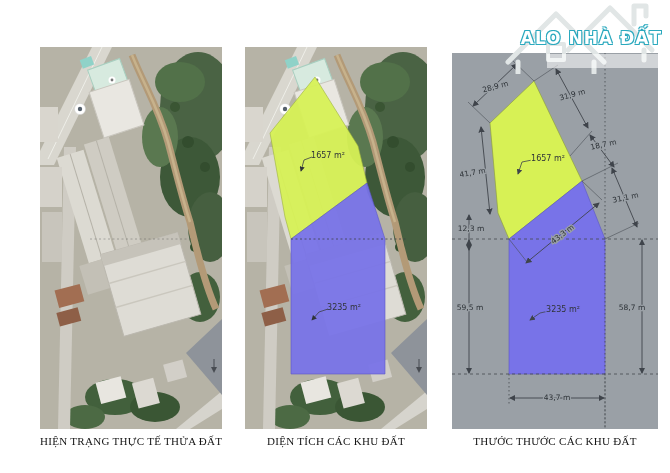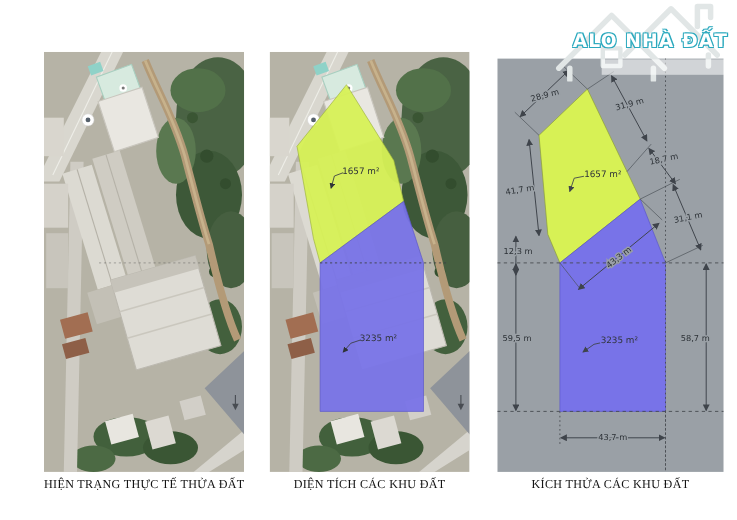--- a/index.html
+++ b/index.html
@@ -214,14 +214,14 @@
           <text class="dim" x="174" y="147" transform="rotate(-12 174 147)">31,1 m</text>
           <text class="dim" x="18" y="257">59,5 m</text>
           <text class="dim" x="180" y="257">58,7 m</text>
           <text class="dim" x="105" y="347">43,7 m</text>
         </g>
     </svg>
   </div>
 
   <div class="caption c2">DIỆN TÍCH CÁC KHU ĐẤT</div>
   <div class="caption c1">HIỆN TRẠNG THỰC TẾ THỬA ĐẤT</div>
-  <div class="caption c3">KÍCH THỬA CÁC KHU ĐẤT</div>
+  <div class="caption c3">THƯỚC THƯỚC CÁC KHU ĐẤT</div>
 </div>
 
 </body></html>

